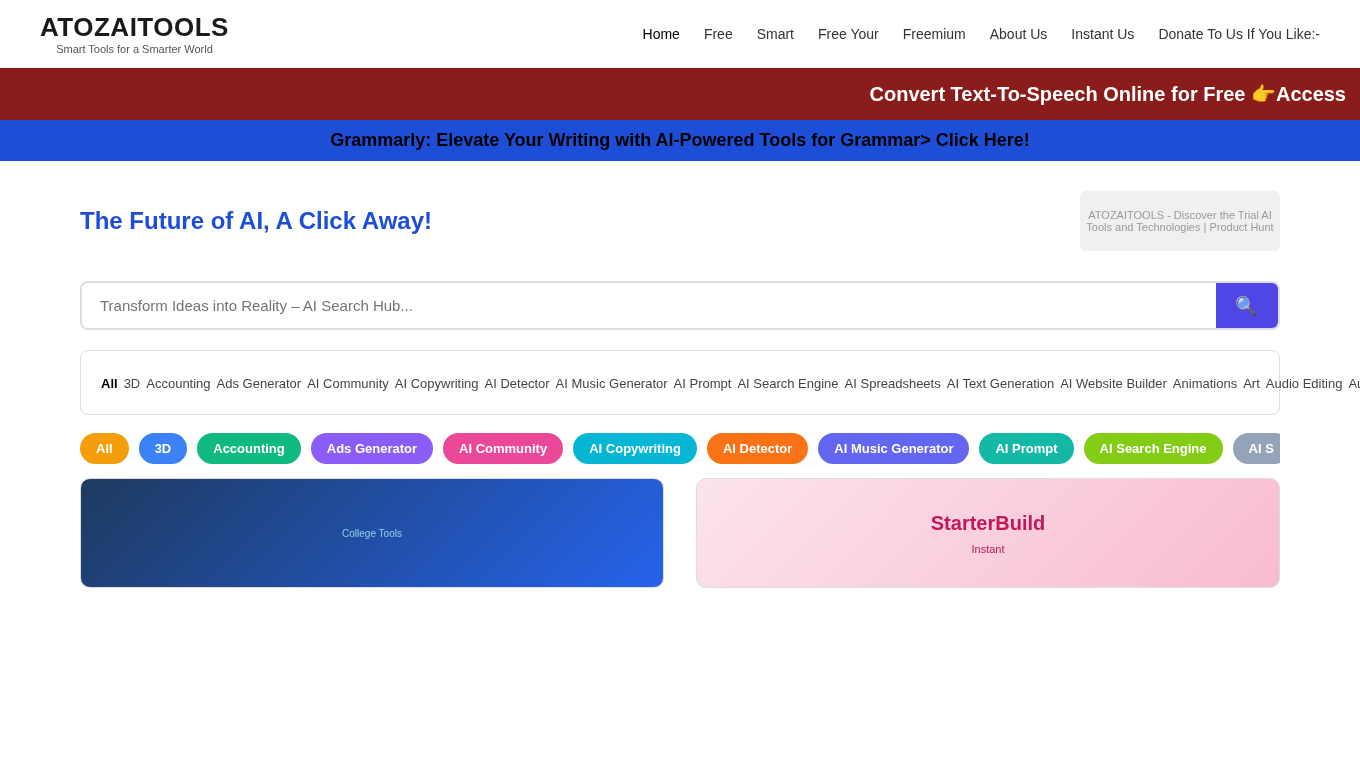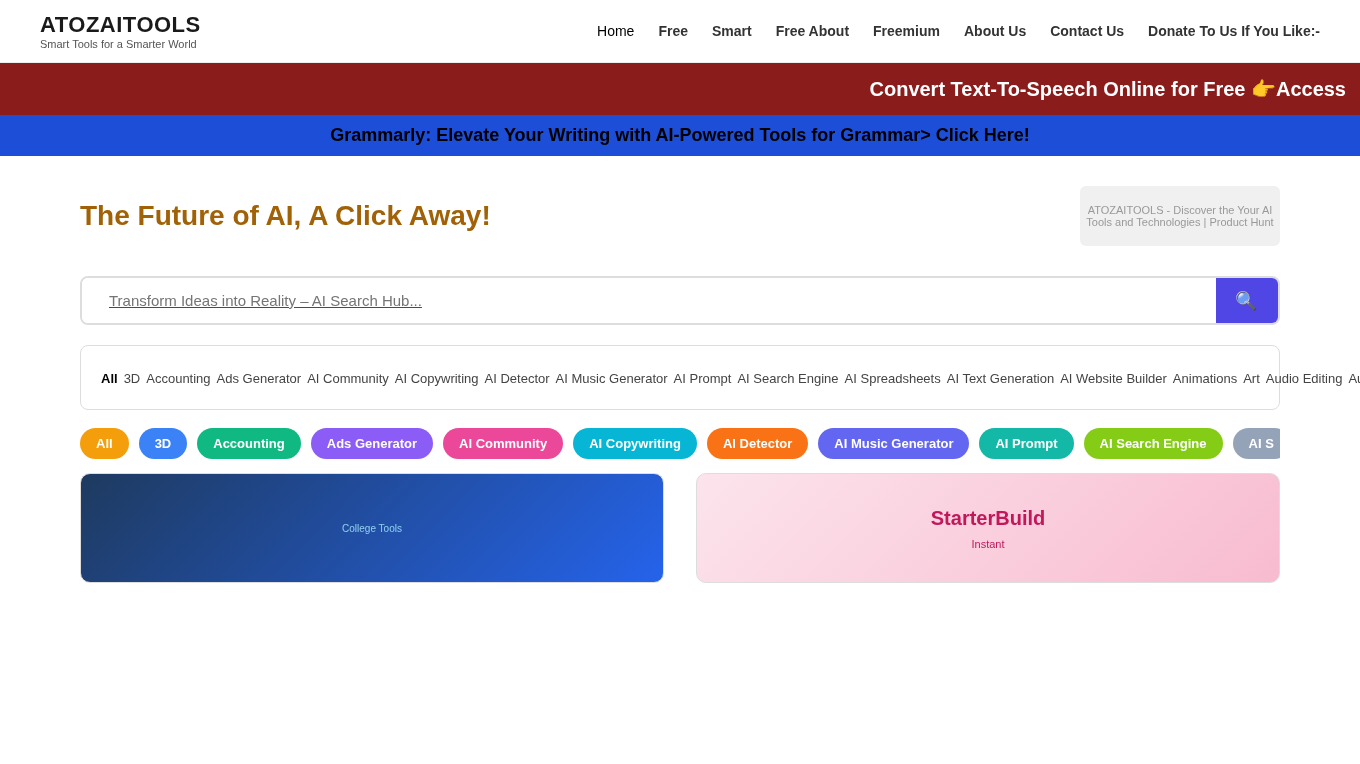--- a/index.html
+++ b/index.html
@@ -7,28 +7,28 @@
 
     
     .header {
       display: flex;
       align-items: center;
       justify-content: space-between;
       padding: 12px 40px;
       border-bottom: 1px solid #eee;
     }
     .logo-area { display: flex; flex-direction: column; }
-    .logo-title { font-size: 22px; font-weight: 900; color: #1a1a1a; letter-spacing: 0.5px; }
-    .logo-subtitle { font-size: 11px; color: #555; }
+    .logo-title { font-size: 26px; font-weight: 900; color: #1a1a1a; letter-spacing: 0.5px; }
+    .logo-subtitle { font-size: 11px; color: #555; text-align: center; }
     nav { display: flex; align-items: center; gap: 24px; }
     nav a {
       text-decoration: none;
       color: #333;
       font-size: 14px;
-      font-weight: 700;
+      font-weight: 400;
     }
     nav a.active { color: #000; font-weight: 400; }
     nav a.donate { color: #333; }
 
     
     .banner-red {
       background: #8b1c1c;
       color: #fff;
       text-align: right;
       padding: 14px;
@@ -45,23 +45,23 @@
     }
 
     
     .hero {
       display: flex;
       align-items: center;
       justify-content: space-between;
       padding: 30px 80px 20px 80px;
     }
     .hero-title {
-      font-size: 28px;
+      font-size: 24px;
       font-weight: 800;
-      color: #a16207;
+      color: #1d4ed8;
     }
     .hero-image-placeholder {
       width: 200px;
       height: 60px;
       background: #f0f0f0;
       border-radius: 6px;
       display: flex;
       align-items: center;
       justify-content: center;
       font-size: 11px;
@@ -72,26 +72,25 @@
     
     .search-container {
       margin: 10px 80px 20px 80px;
       display: flex;
       border: 2px solid #ddd;
       border-radius: 8px;
       overflow: hidden;
     }
     .search-input {
       flex: 1;
-      padding: 14px 27px;
+      padding: 14px 18px;
       font-size: 15px;
       border: none;
       outline: none;
       color: #b91c1c;
-      text-decoration: underline;
     }
     .search-button {
       background: #4f46e5;
       border: none;
       padding: 0 20px;
       cursor: pointer;
       color: #fff;
       font-size: 18px;
     }
 
@@ -177,35 +176,35 @@
 
 <header class="header">
   <div class="logo-area">
     <span class="logo-title">ATOZAITOOLS</span>
     <span class="logo-subtitle">Smart Tools for a Smarter World</span>
   </div>
   <nav>
     <a href="#" class="active">Home</a>
     <a href="#">Free</a>
     <a href="#">Smart</a>
-    <a href="#">Free About</a>
+    <a href="#">Free Your</a>
     <a href="#">Freemium</a>
     <a href="#">About Us</a>
-    <a href="#">Contact Us</a>
+    <a href="#">Instant Us</a>
     <a href="#" class="donate">Donate To Us If You Like:-</a>
   </nav>
 </header>
 
 <div class="banner-red">Convert Text-To-Speech Online for Free 👉Access</div>
 <div class="banner-cyan">Grammarly: Elevate Your Writing with AI-Powered Tools for Grammar&gt; Click Here!</div>
 
 <div class="hero">
   <h1 class="hero-title">The Future of AI, A Click Away!</h1>
   <div class="hero-image-placeholder">
-    <span>ATOZAITOOLS - Discover the Your AI Tools and Technologies | Product Hunt</span>
+    <span>ATOZAITOOLS - Discover the Trial AI Tools and Technologies | Product Hunt</span>
   </div>
 </div>
 
 <div class="search-container">
   <input class="search-input" type="text" placeholder="Transform Ideas into Reality – AI Search Hub..." style="">
   <button class="search-button">🔍</button>
 </div>
 
 <div class="category-box" id="cat-box"><a href="#" class="active">All</a><a href="#">3D</a><a href="#">Accounting</a><a href="#">Ads Generator</a><a href="#">AI Community</a><a href="#">AI Copywriting</a><a href="#">AI Detector</a><a href="#">AI Music Generator</a><a href="#">AI Prompt</a><a href="#">AI Search Engine</a><a href="#">AI Spreadsheets</a><a href="#">AI Text Generation</a><a href="#">AI Website Builder</a><a href="#">Animations</a><a href="#">Art</a><a href="#">Audio Editing</a><a href="#">Automation</a></div>
 

